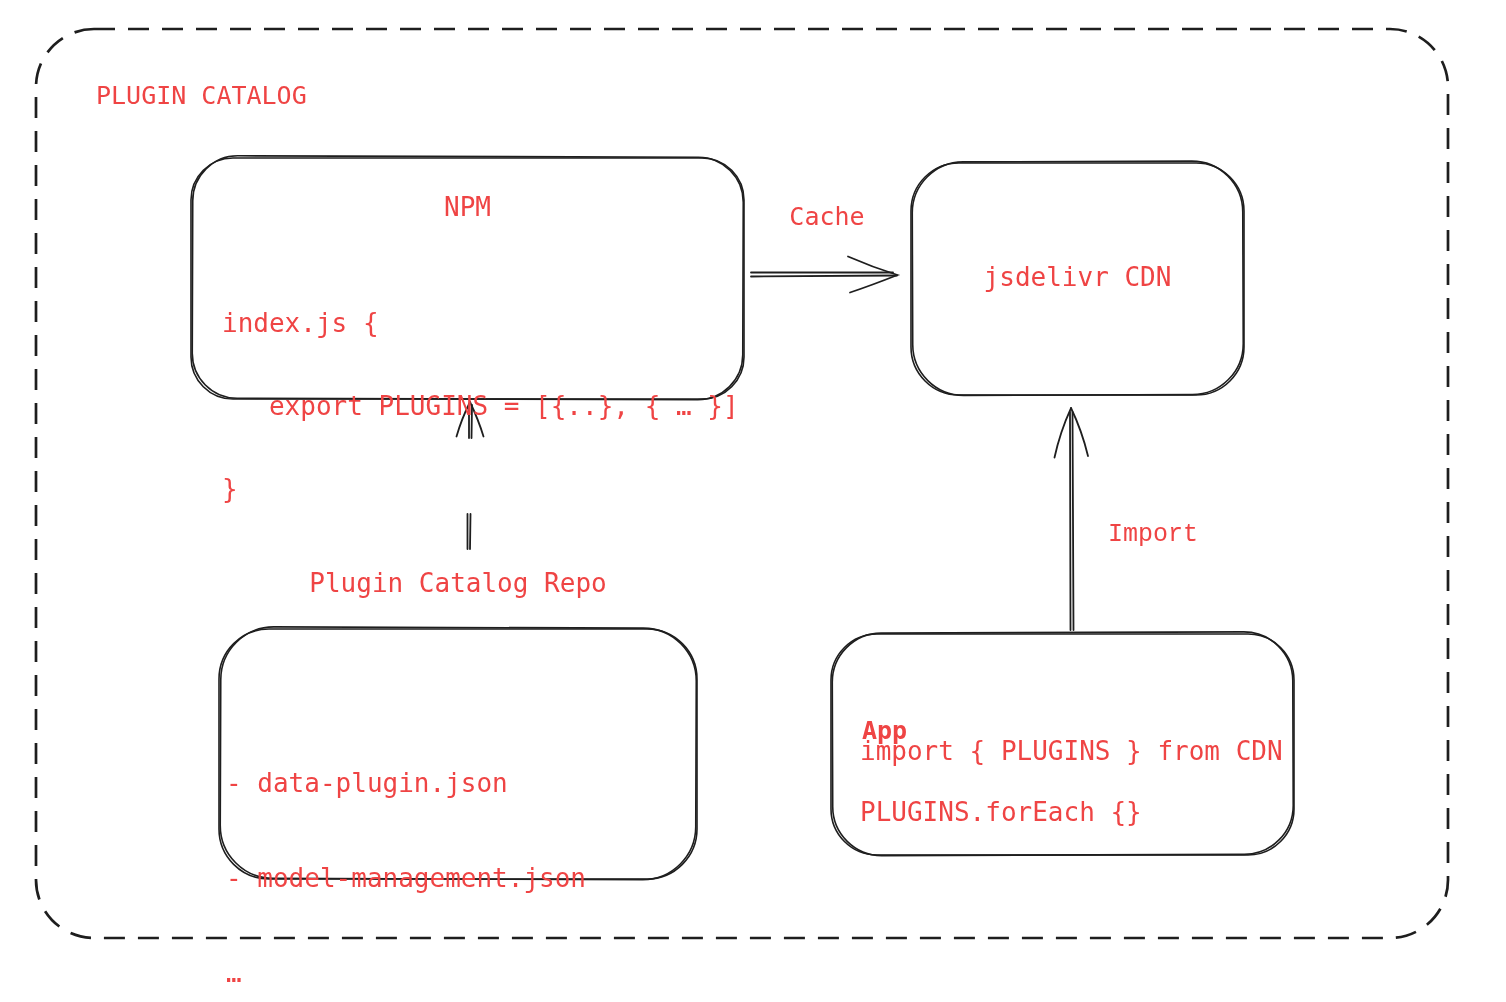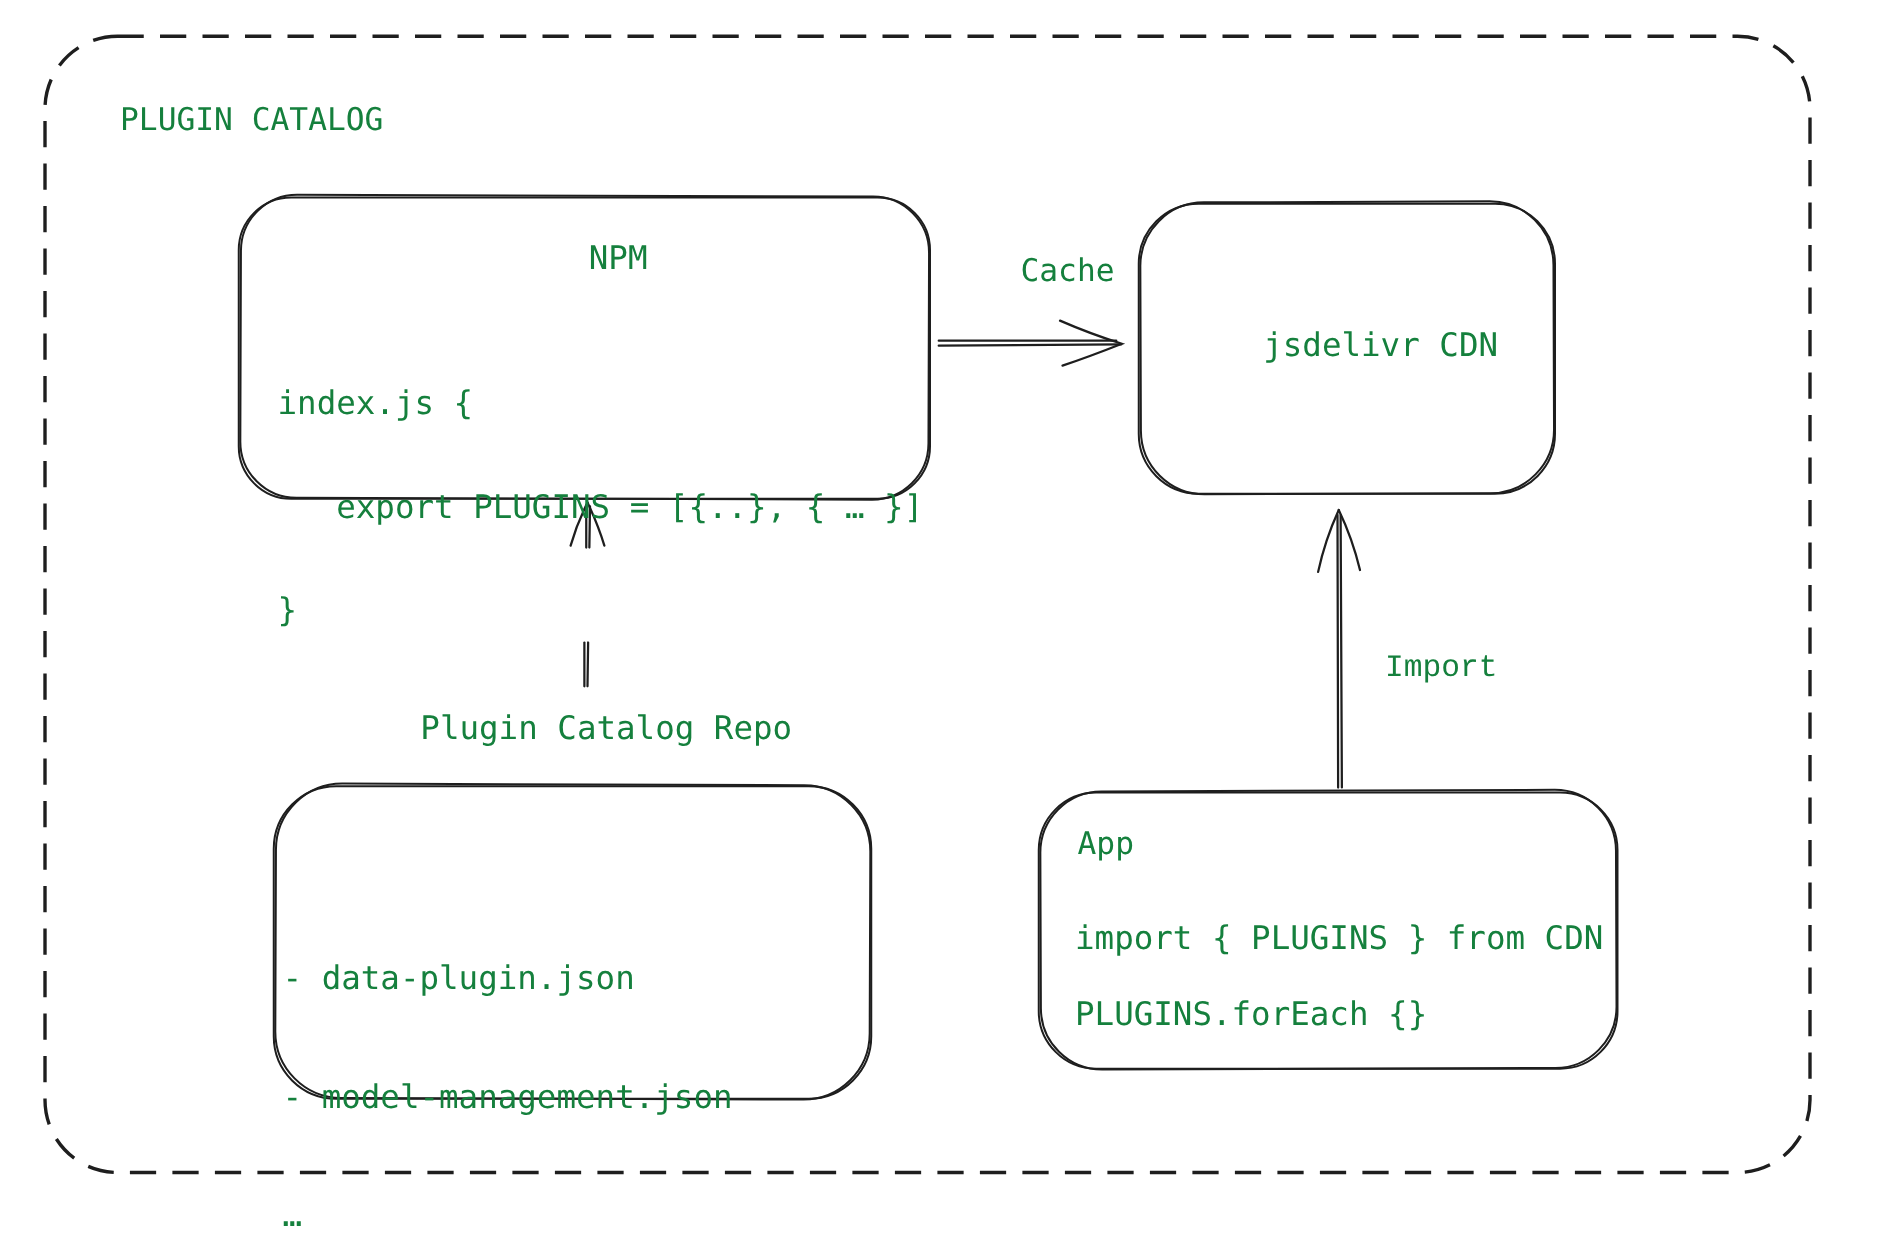--- a/index.html
+++ b/index.html
@@ -38,35 +38,34 @@
   }
   .boundary {
     fill: none;
     stroke: #1e1e1e;
     stroke-width: 2.7;
     stroke-dasharray: 21 13;
   }
   .txt {
     position: absolute;
     white-space: pre;
-    color: #15803d;
+    color: #ef4444;
     line-height: 1;
   }
   .code {
     font-size: 26px;
   }
   .lbl {
     font-size: 25px;
   }
   .lines div {
     line-height: 31px;
   }
   .center {
     text-align: center;
-    padding-left: 27px;
   }
 </style>
 </head>
 <body>
 
 <div id="canvas">
 
   <svg id="shapes" width="1506" height="1002" viewBox="0 0 1506 1002">
 
     <rect class="boundary" x="36" y="29" width="1412" height="909" rx="58"></rect>
@@ -131,17 +130,17 @@
   <div class="txt code center" style="left:219px; top:570px; width:478px;">Plugin Catalog Repo</div>
 
   <div class="txt code lines" style="left:226px; top:704px; line-height:32px;">
     <div>- data-plugin.json</div>
     <div>- model-management.json</div>
     <div>…</div>
   </div>
 
   <div class="txt lbl" style="left:1108px; top:522px;font-family:Liberation Mono, monospace;">Import</div>
 
-  <div class="txt lbl" style="left:862px; top:662px;">App</div>
+  <div class="txt lbl" style="left:862px; top:718px;font-weight:bold;">App</div>
   <div class="txt code" style="left:860px; top:738px;">import { PLUGINS } from CDN</div>
   <div class="txt code" style="left:860px; top:799px;">PLUGINS.forEach {}</div>
 
 </div>
 
 </body></html>

